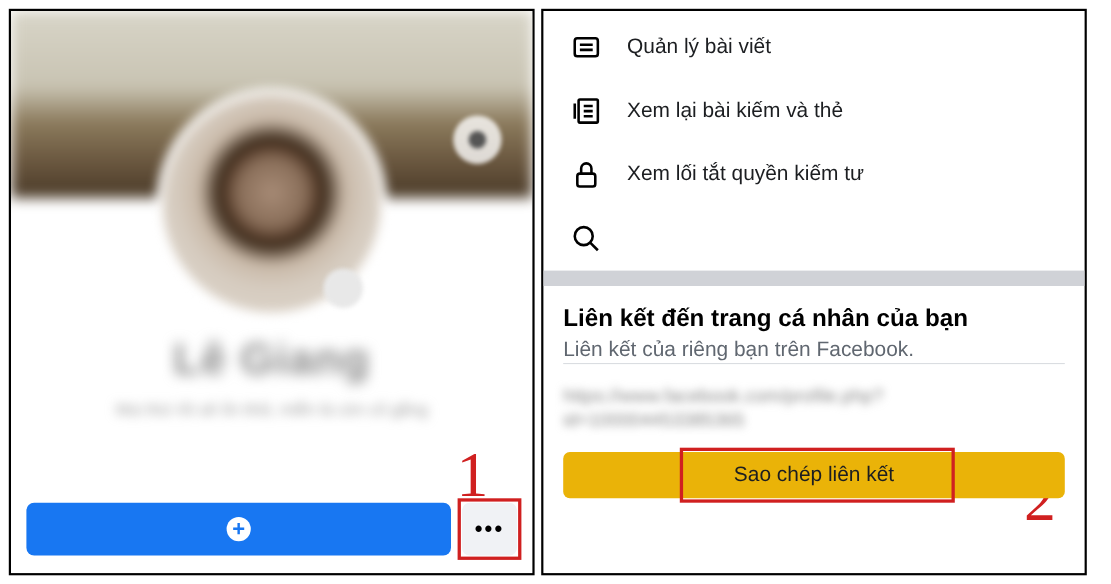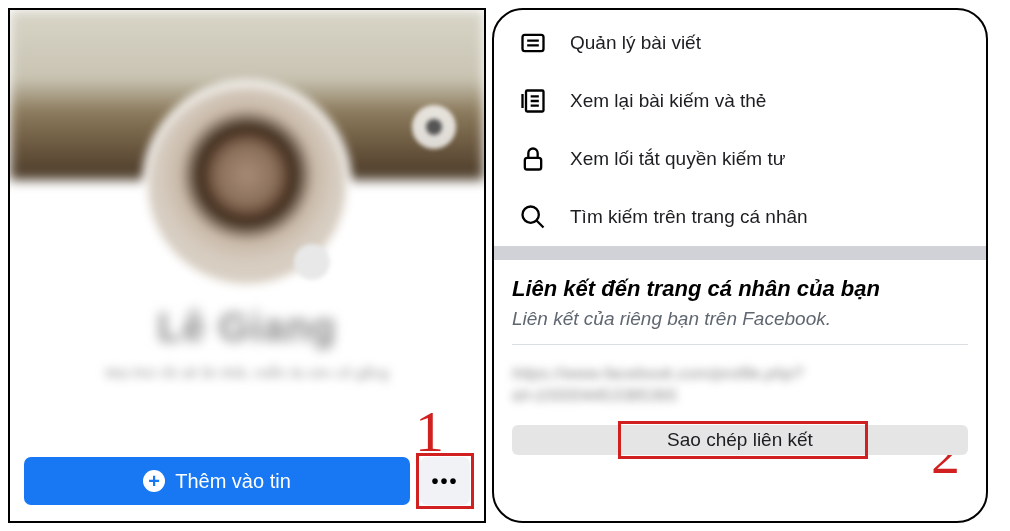--- a/index.html
+++ b/index.html
@@ -13,21 +13,21 @@
       padding: 8px;
     }
     .panel {
       border: 2px solid #000;
       background: #fff;
       height: 100%;
       position: relative;
       overflow: hidden;
     }
     .panel-left { width: 478px; }
-    .panel-right { width: 496px; border-radius: 31px; }
+    .panel-right { width: 496px; }
 
     
     .cover {
       width: 100%;
       height: 170px;
       background: linear-gradient(to bottom, #d8d5c8 0%, #c9c4b3 40%, #8b7a5c 60%, #6b5840 80%, #4a3a28 100%);
       filter: blur(6px);
       position: absolute;
       top: 0; left: 0;
     }
@@ -186,50 +186,48 @@
       flex-shrink: 0;
     }
     .menu-icon svg { width: 28px; height: 28px; stroke: #000; fill: none; stroke-width: 2; }
     .section-divider {
       height: 14px;
       background: #d0d2d7;
       width: 100%;
     }
     .link-section {
       padding: 16px 18px 0 18px;
-      font-style: italic;
     }
     .link-title {
       font-size: 22px;
       font-weight: 700;
       color: #000;
       margin-bottom: 6px;
     }
     .link-sub {
       font-size: 19px;
       color: #606770;
-      padding-bottom: 14px;
       border-bottom: 1px solid #dadde1;
     }
     .link-url-blur {
       padding: 18px 0 6px 0;
       font-size: 17px;
       color: #888;
       filter: blur(4px);
       line-height: 1.3;
     }
     .copy-row {
       position: relative;
       padding: 0 18px;
       margin-top: 12px;
     }
     .copy-btn {
       width: 100%;
-      height: 30px;
-      background: #e5e5e5;
+      height: 42px;
+      background: #eab308;
       border-radius: 6px;
       display: flex;
       align-items: center;
       justify-content: center;
       font-size: 19px;
       color: #1c1e21;
       cursor: pointer;
       position: relative;
     }
     .red-highlight-2 {
@@ -262,21 +260,20 @@
     <div class="avatar-cam"></div>
   </div>
   <div class="name-area">
     <div class="name-blur">Lê Giang</div>
     <div class="bio-blur">Mọi thứ rồi sẽ ổn thôi, miễn là còn cố gắng</div>
   </div>
   <div class="step-number-1">1</div>
   <div class="btn-row">
     <div class="add-story">
       <span class="plus-icon">+</span>
-      <span>Thêm vào tin</span>
     </div>
     <div class="more-btn">
       <span>•••</span>
       <div class="red-highlight-1"></div>
     </div>
   </div>
 </div>
 
 <div class="panel panel-right">
   <div class="menu-list">
@@ -315,21 +312,20 @@
       <span>Xem lối tắt quyền kiếm tư</span>
     </div>
 
     <div class="menu-item">
       <span class="menu-icon">
         <svg viewBox="0 0 24 24">
             <circle cx="10" cy="10" r="7"></circle>
             <line x1="15" y1="15" x2="21" y2="21"></line>
           </svg>
       </span>
-      <span>Tìm kiếm trên trang cá nhân</span>
     </div>
 
   </div>
 
   <div class="section-divider"></div>
 
   <div class="link-section">
     <div class="link-title">Liên kết đến trang cá nhân của bạn</div>
     <div class="link-sub">Liên kết của riêng bạn trên Facebook.</div>
     <div class="link-url-blur">https://www.facebook.com/profile.php?id=100004453385365</div>

